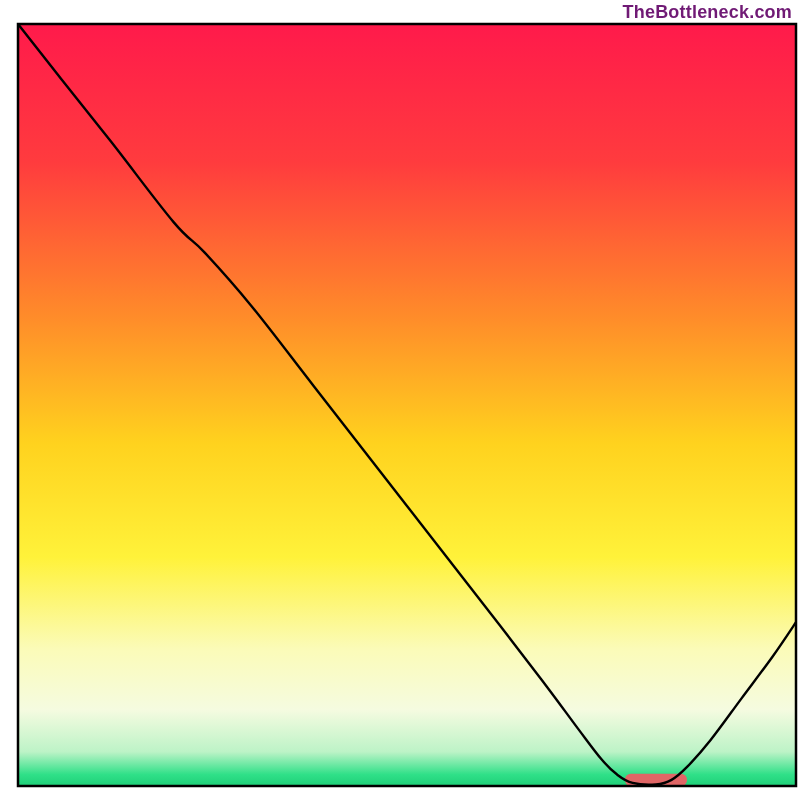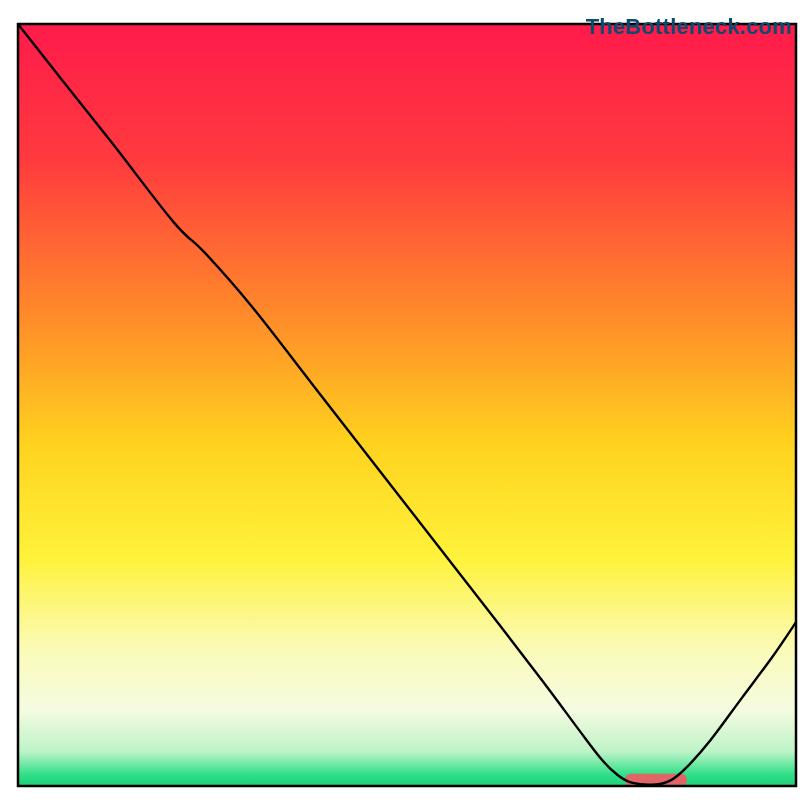--- a/index.html
+++ b/index.html
@@ -11,25 +11,25 @@
     font-family: Arial, Helvetica, sans-serif;
   }
   .chart-container {
     position: relative;
     width: 800px;
     height: 800px;
     background: #ffffff;
   }
   .watermark {
     position: absolute;
-    top: 14px;
+    top: 2px;
     right: 8px;
-    font-size: 22px;
+    font-size: 18px;
     font-weight: 600;
-    color: #0c4a6e;
+    color: #701a75;
     letter-spacing: 0.2px;
   }
   svg {
     display: block;
   }
 </style>
 </head>
 <body>
 
 <div class="chart-container">

